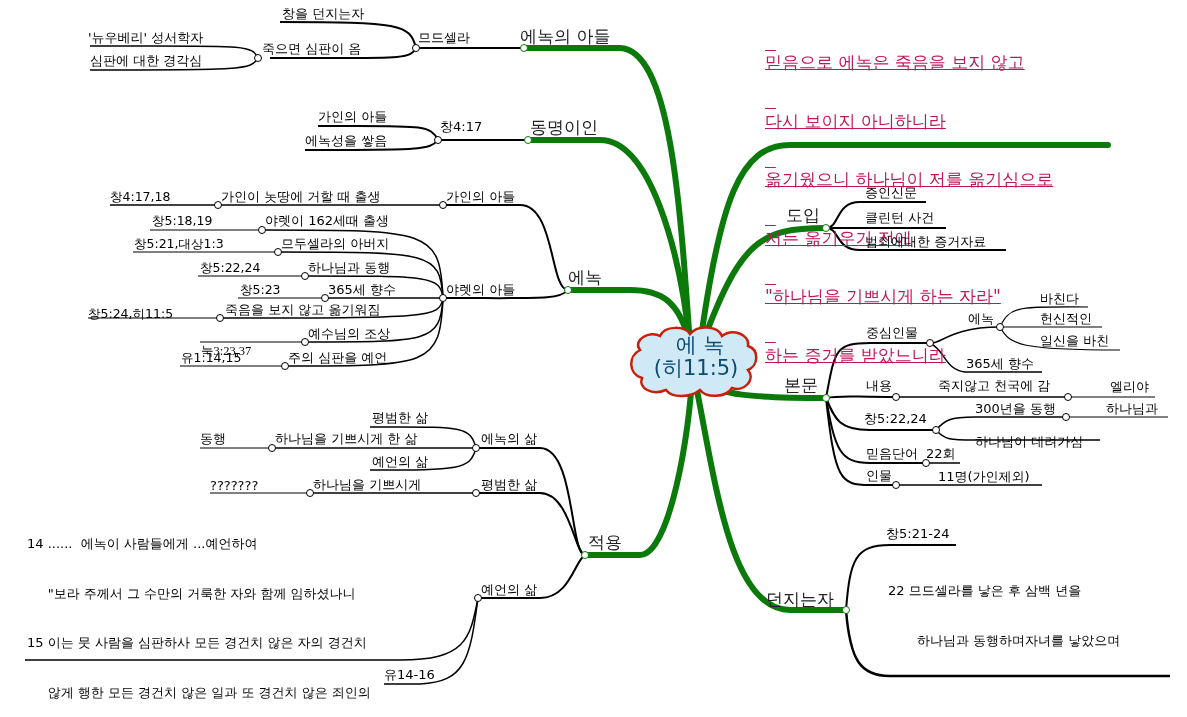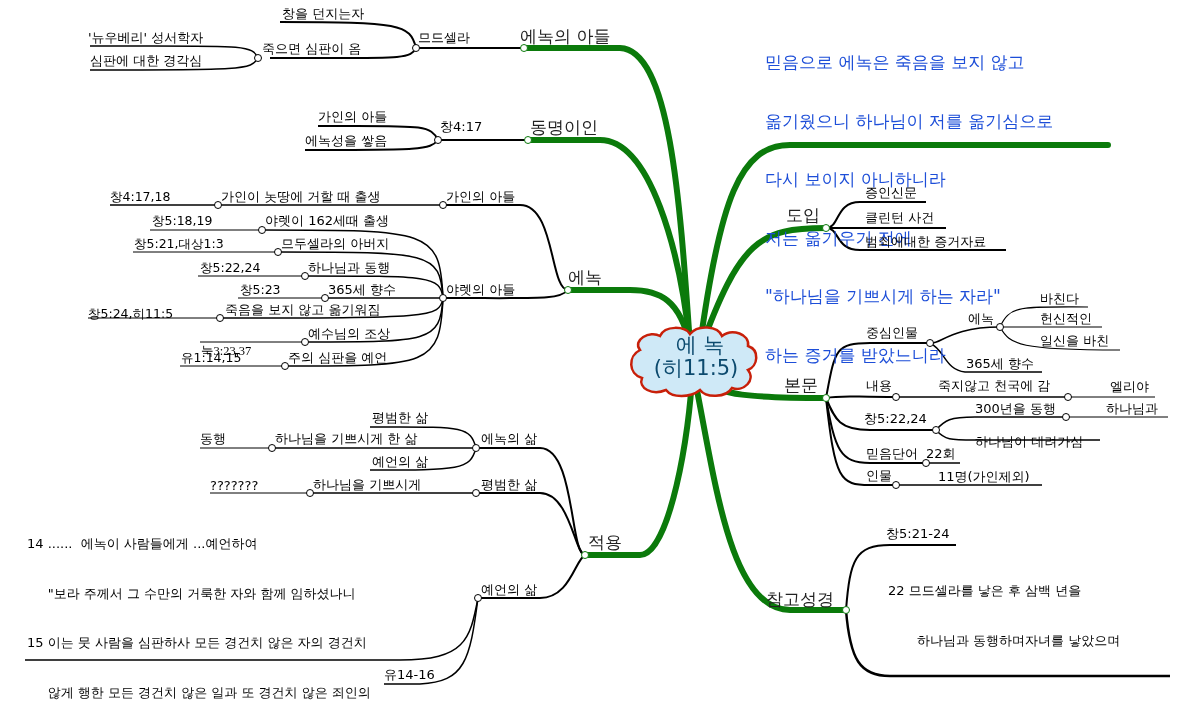--- a/index.html
+++ b/index.html
@@ -3,21 +3,21 @@
 <meta charset="utf-8">
 <style>
   html, body { margin:0; padding:0; background:#ffffff; }
   body { width:1187px; height:717px; position:relative; overflow:hidden;
          font-family:"DejaVu Sans", "Liberation Sans", sans-serif; }
   svg#map { position:absolute; left:0; top:0; width:1187px; height:717px; }
   .lbl { position:absolute; white-space:nowrap; font-size:13px; color:#000; line-height:15px; }
   .lbl.sm { font-size:12.5px; }
   .lbl.main { font-size:17px; line-height:19px; color:#222; }
   .verse { position:absolute; white-space:pre; font-size:13px; line-height:16.5px; color:#000; }
-  .quote { position:absolute; white-space:pre; font-size:17px; line-height:19.5px; color:#1d4ed8; }
+  .quote { position:absolute; white-space:pre; font-size:17px; line-height:19.5px; color:#be185d;text-decoration:underline; }
   .center { position:absolute; left:636px; top:334px; width:120px; font-size:21px; line-height:23px;
             color:#0c4a6e; text-align:center; }
 </style>
 </head>
 <body>
 
 <svg id="map" viewBox="0 0 1187 717">
   <g fill="none" stroke="#0b7a0b" stroke-width="6" stroke-linecap="round">
 
     <path d="M690,345 C680,200 670,50 620,48 L524,48"></path>
@@ -138,22 +138,22 @@
   <path d="M640,350 C632,340 650,330 660,336 C665,325 685,326 690,334 C698,324 718,326 722,336 C732,328 750,334 748,346 C760,350 758,366 748,370 C756,380 744,392 732,388 C726,398 706,398 700,390 C690,398 672,398 666,390 C652,396 638,388 642,378 C628,374 628,356 640,350 Z" fill="#cfe9f7" stroke="#c8200a" stroke-width="2.5"></path>
 </svg>
 
 <div class="center">
   <div style="padding-left:8px;">에 녹</div>
   <div>(히11:5)</div>
 </div>
 
 <div class="quote" style="left:765px; top:14px;">
   <div>믿음으로 에녹은 죽음을 보지 않고</div>
+  <div>다시 보이지 아니하니라</div>
   <div>옮기웠으니 하나님이 저를 옮기심으로</div>
-  <div>다시 보이지 아니하니라</div>
   <div>저는 옮기우기 전에</div>
   <div>"하나님을 기쁘시게 하는 자라"</div>
   <div>하는 증거를 받았느니라</div>
 </div>
 
 <div class="lbl main" style="left:520px; top:27px;">에녹의 아들</div>
 <div class="lbl" style="left:418px; top:30px;">므드셀라</div>
 <div class="lbl" style="left:282px; top:6px;">창을 던지는자</div>
 <div class="lbl" style="left:262px; top:41px;">죽으면 심판이 옴</div>
 <div class="lbl" style="left:88px; top:30px;">'뉴우베리' 성서학자</div>
@@ -225,21 +225,21 @@
 <div class="lbl" style="left:1110px; top:379px;">엘리야</div>
 <div class="lbl" style="left:864px; top:411px;">창5:22,24</div>
 <div class="lbl" style="left:975px; top:401px;">300년을 동행</div>
 <div class="lbl" style="left:1106px; top:401px;">하나님과</div>
 <div class="lbl" style="left:975px; top:424px;margin-top:10px;">하나님이 데려가심</div>
 <div class="lbl" style="left:866px; top:446px;">믿음단어</div>
 <div class="lbl" style="left:926px; top:446px;">22회</div>
 <div class="lbl" style="left:866px; top:468px;">인물</div>
 <div class="lbl" style="left:938px; top:469px;">11명(가인제외)</div>
 
-<div class="lbl main" style="left:766px; top:590px;">참고성경</div>
+<div class="lbl main" style="left:766px; top:590px;">던지는자</div>
 <div class="lbl" style="left:886px; top:526px;">창5:21-24</div>
 <div class="verse" style="left:888px; top:550px;">
   <div>22 므드셀라를 낳은 후 삼백 년을</div>
   <div>       하나님과 동행하며자녀를 낳았으며</div>
   
   
   
   
 </div>
 

